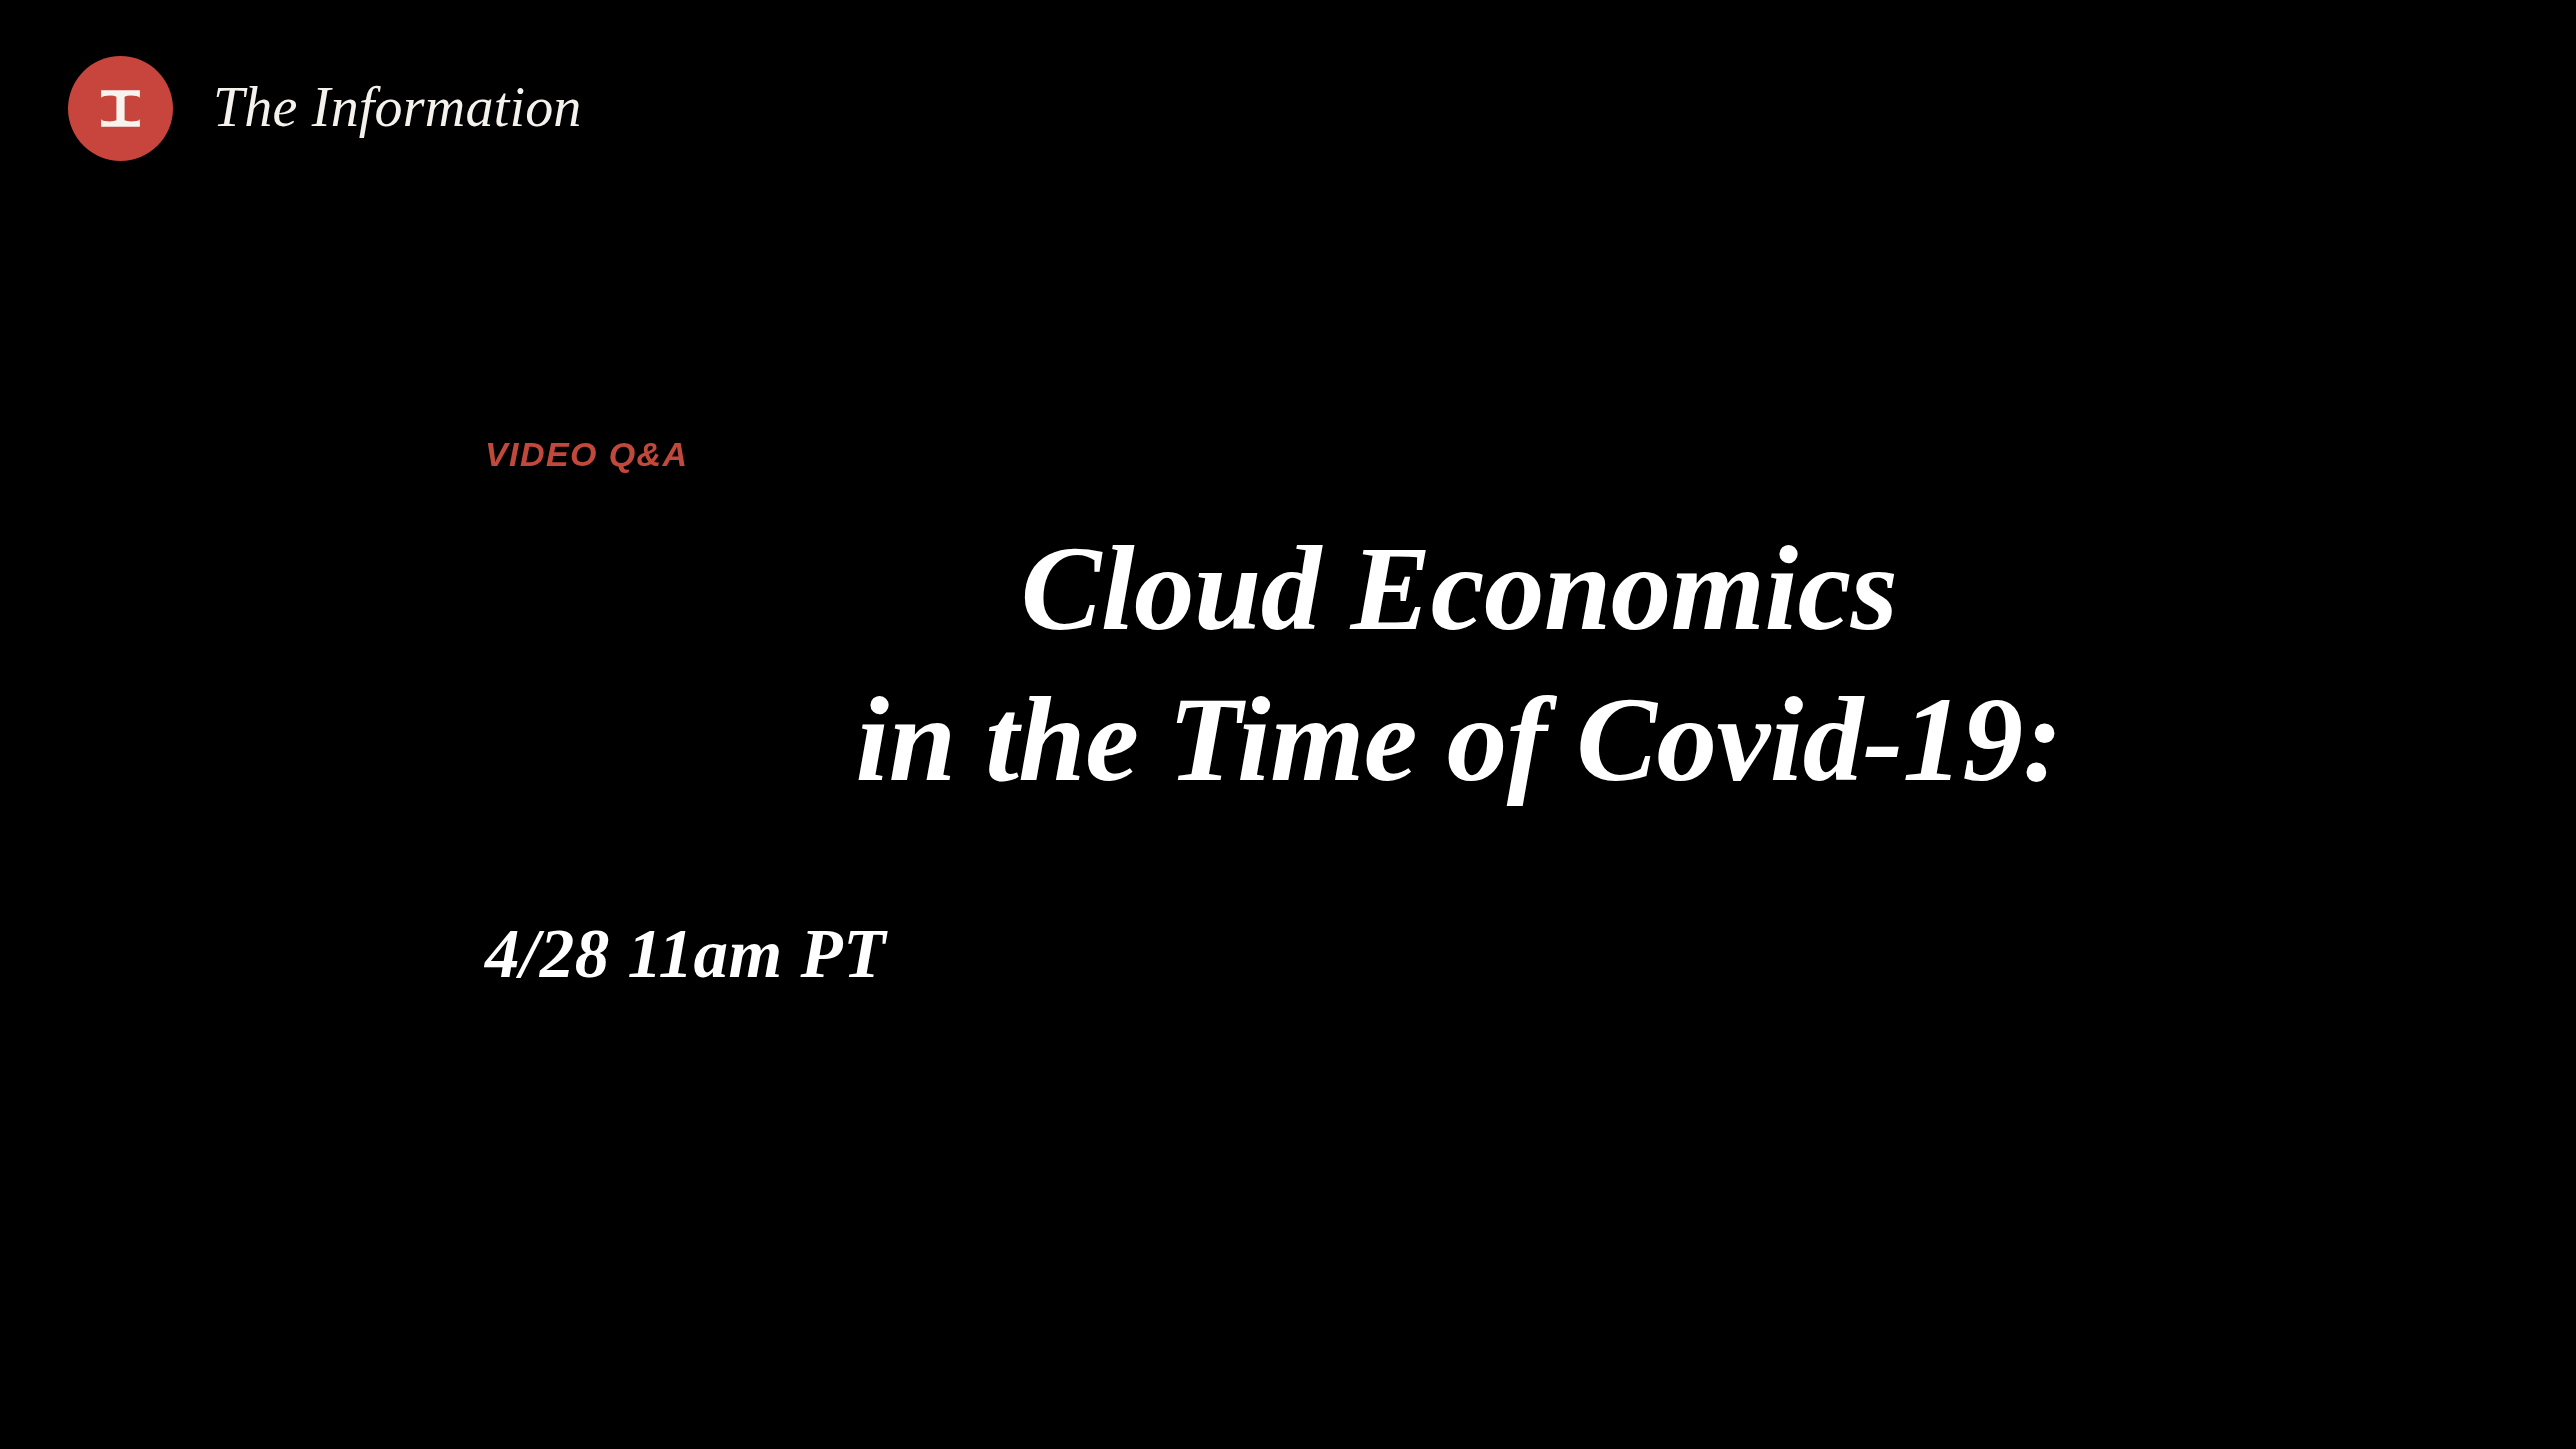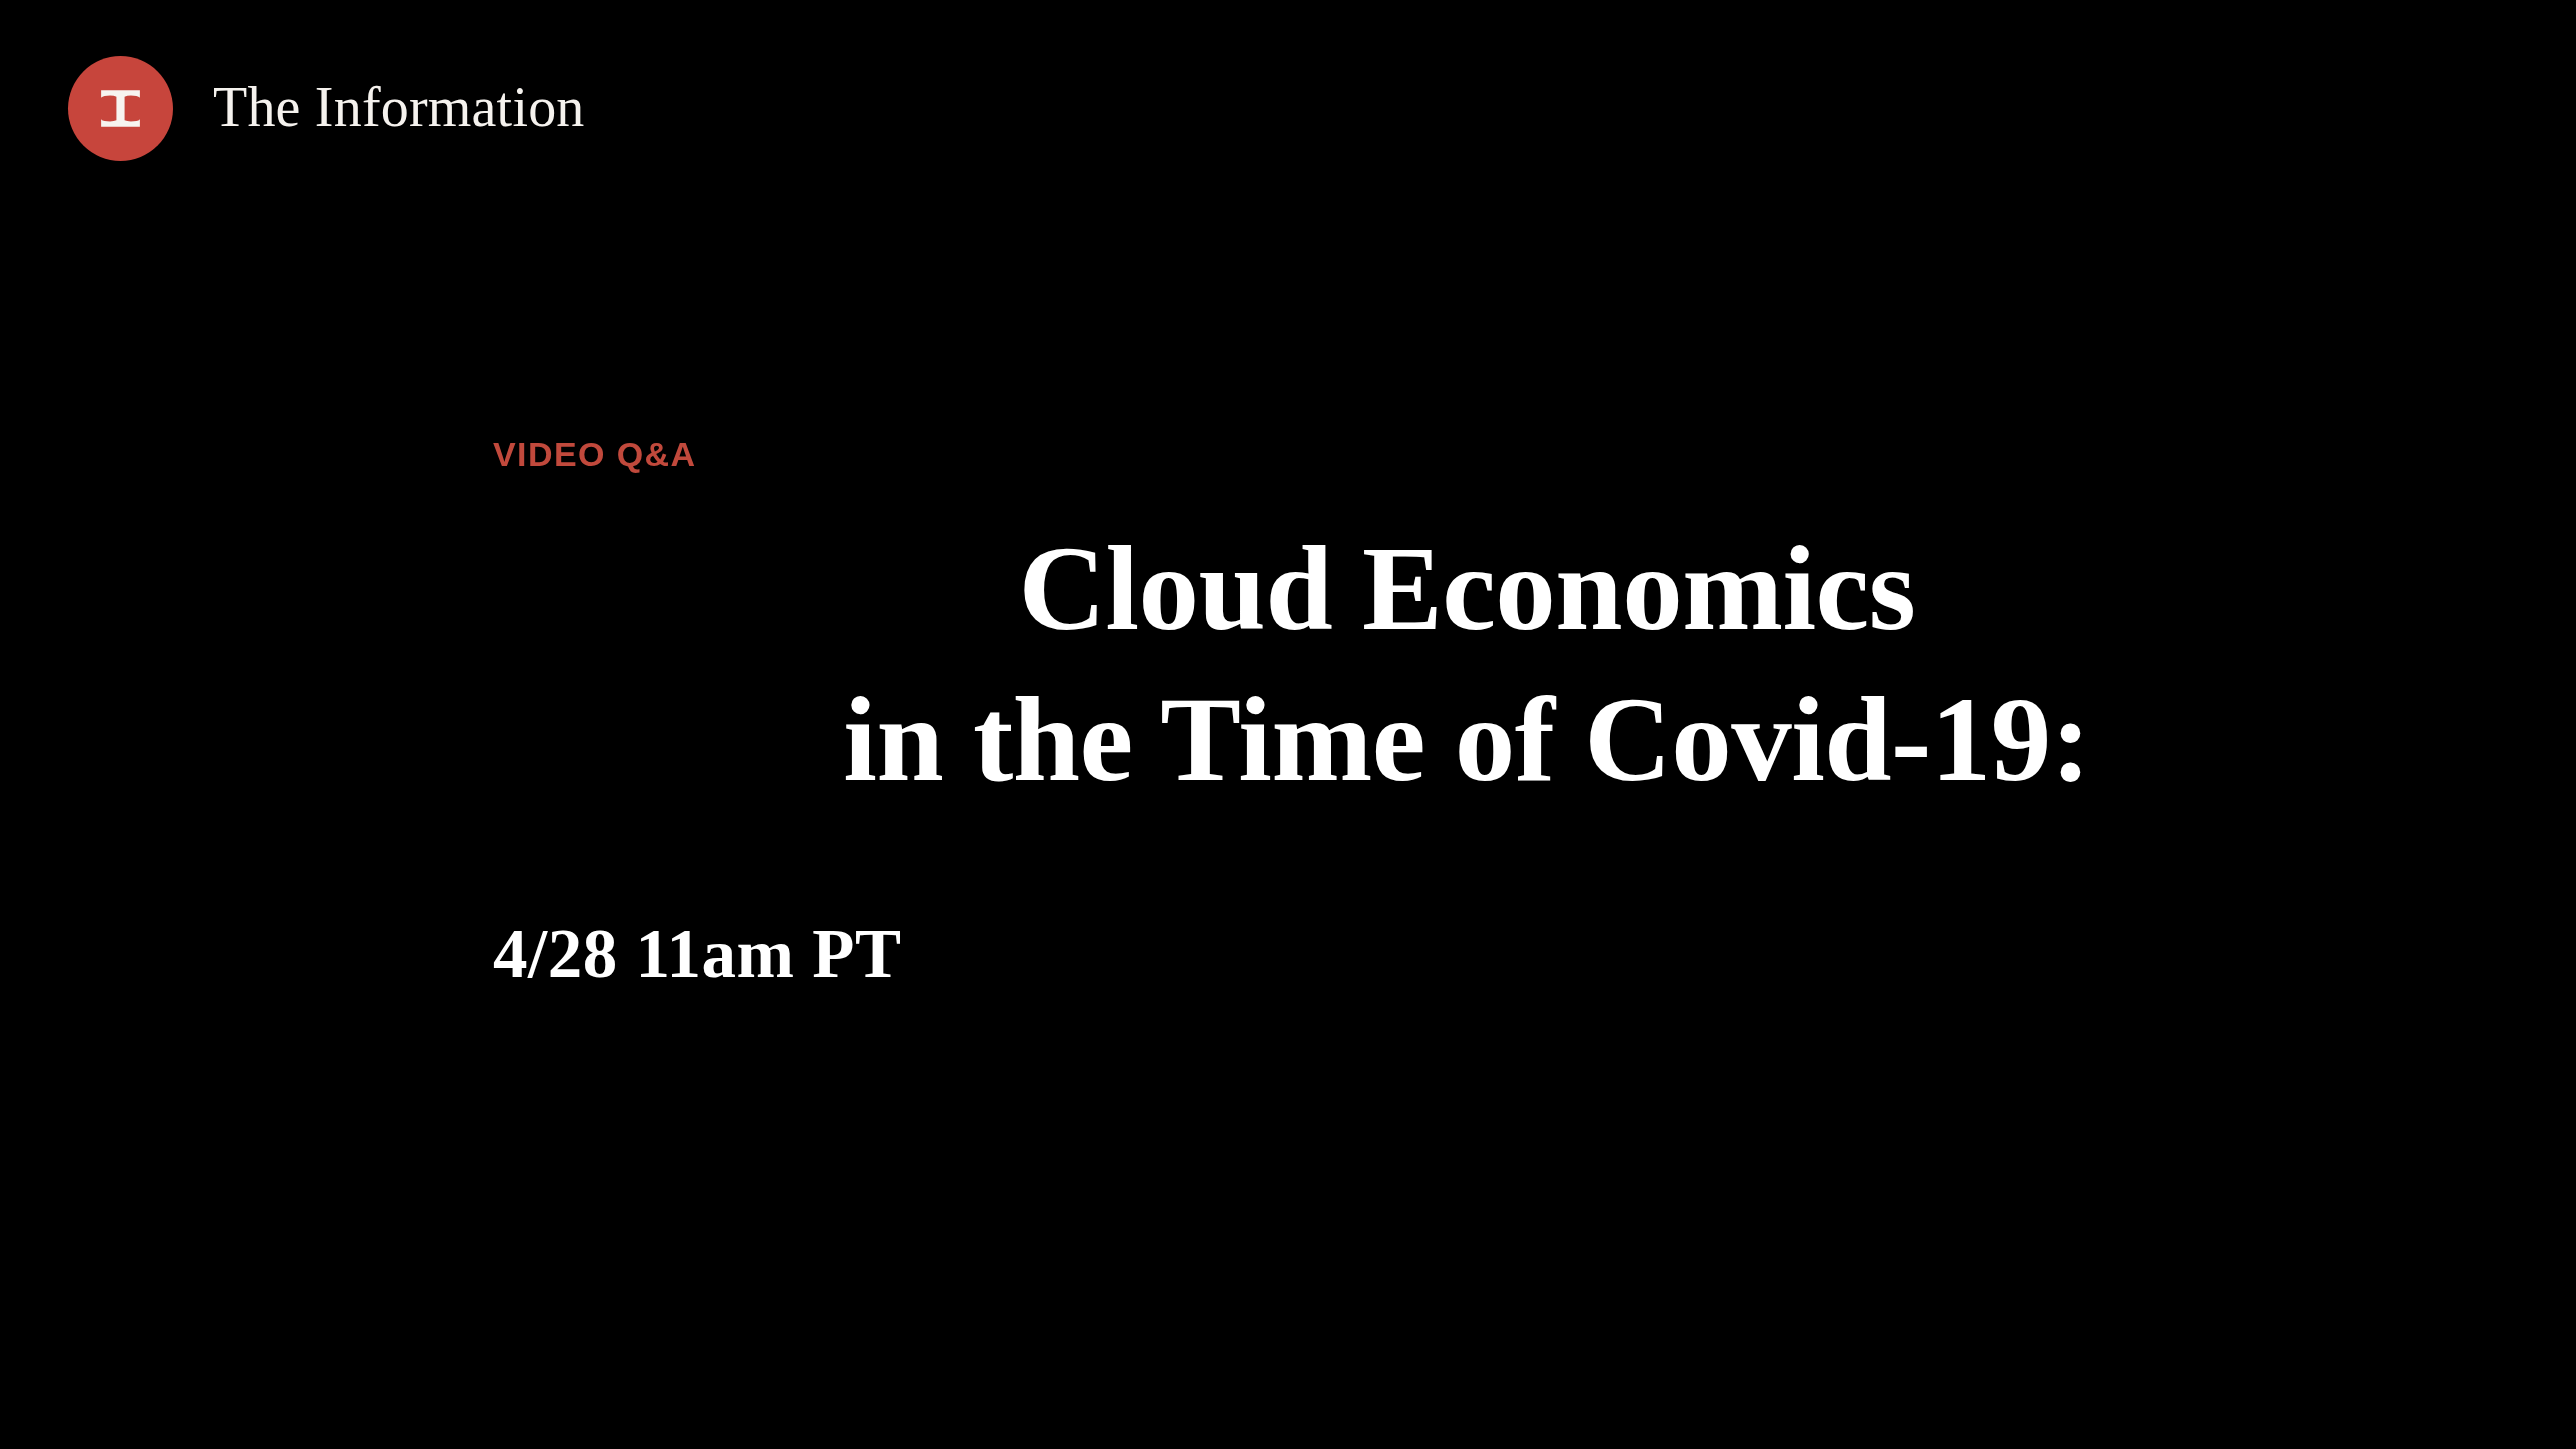--- a/index.html
+++ b/index.html
@@ -9,20 +9,21 @@
     background: #000000;
   }
 
   .stage {
     position: relative;
     width: 2576px;
     height: 1275px;
     background: #000000;
     overflow: hidden;
     font-family: "Liberation Serif", "DejaVu Serif", serif;
+    font-style: italic;
     -webkit-font-smoothing: antialiased;
   }
 
   
   .masthead {
     position: absolute;
     left: 68px;
     top: 54px;
     display: flex;
     align-items: center;
@@ -58,21 +59,20 @@
     white-space: nowrap;
     transform: translateY(-1.8px);
   }
 
   
   .promo {
     position: absolute;
     left: 485px;
     top: 437px;
     width: 1948px;
-    margin-left: 8px;
   }
 
   .kicker {
     color: #c1493c;
     font-family: "Liberation Sans", "DejaVu Sans", sans-serif;
     font-size: 34px;
     font-weight: 700;
     letter-spacing: 1.4px;
     line-height: 1;
     margin: 0 0 42px 0;

